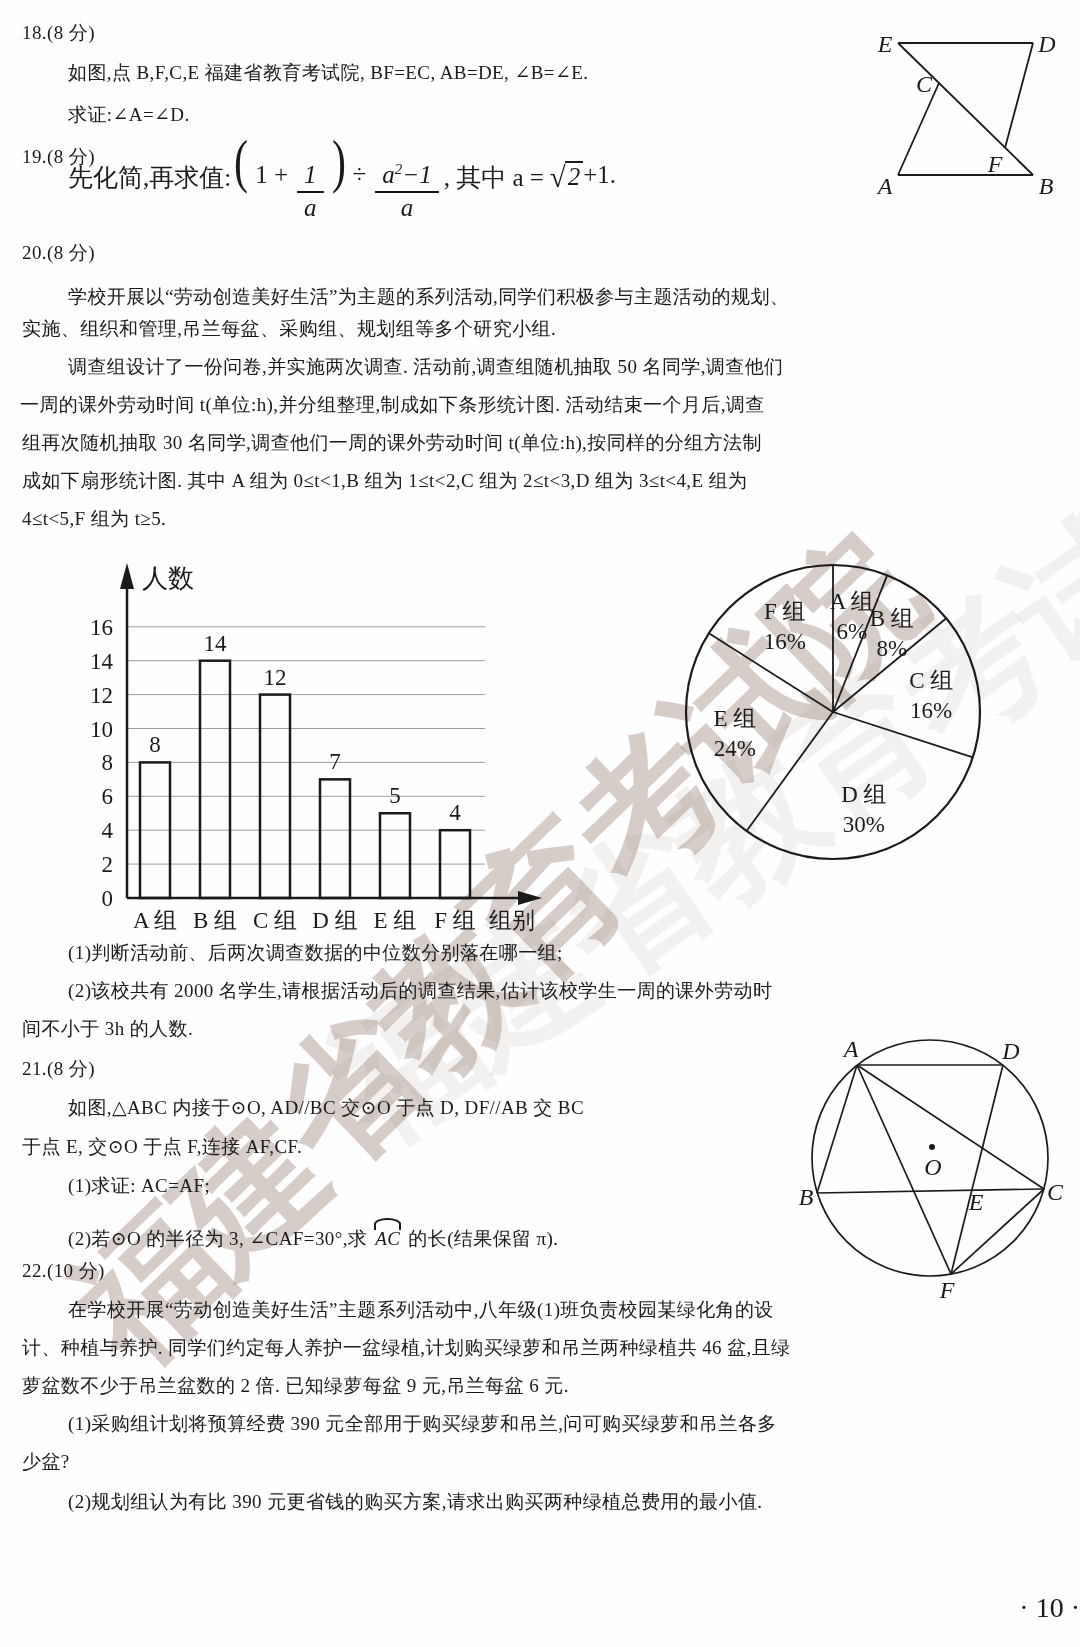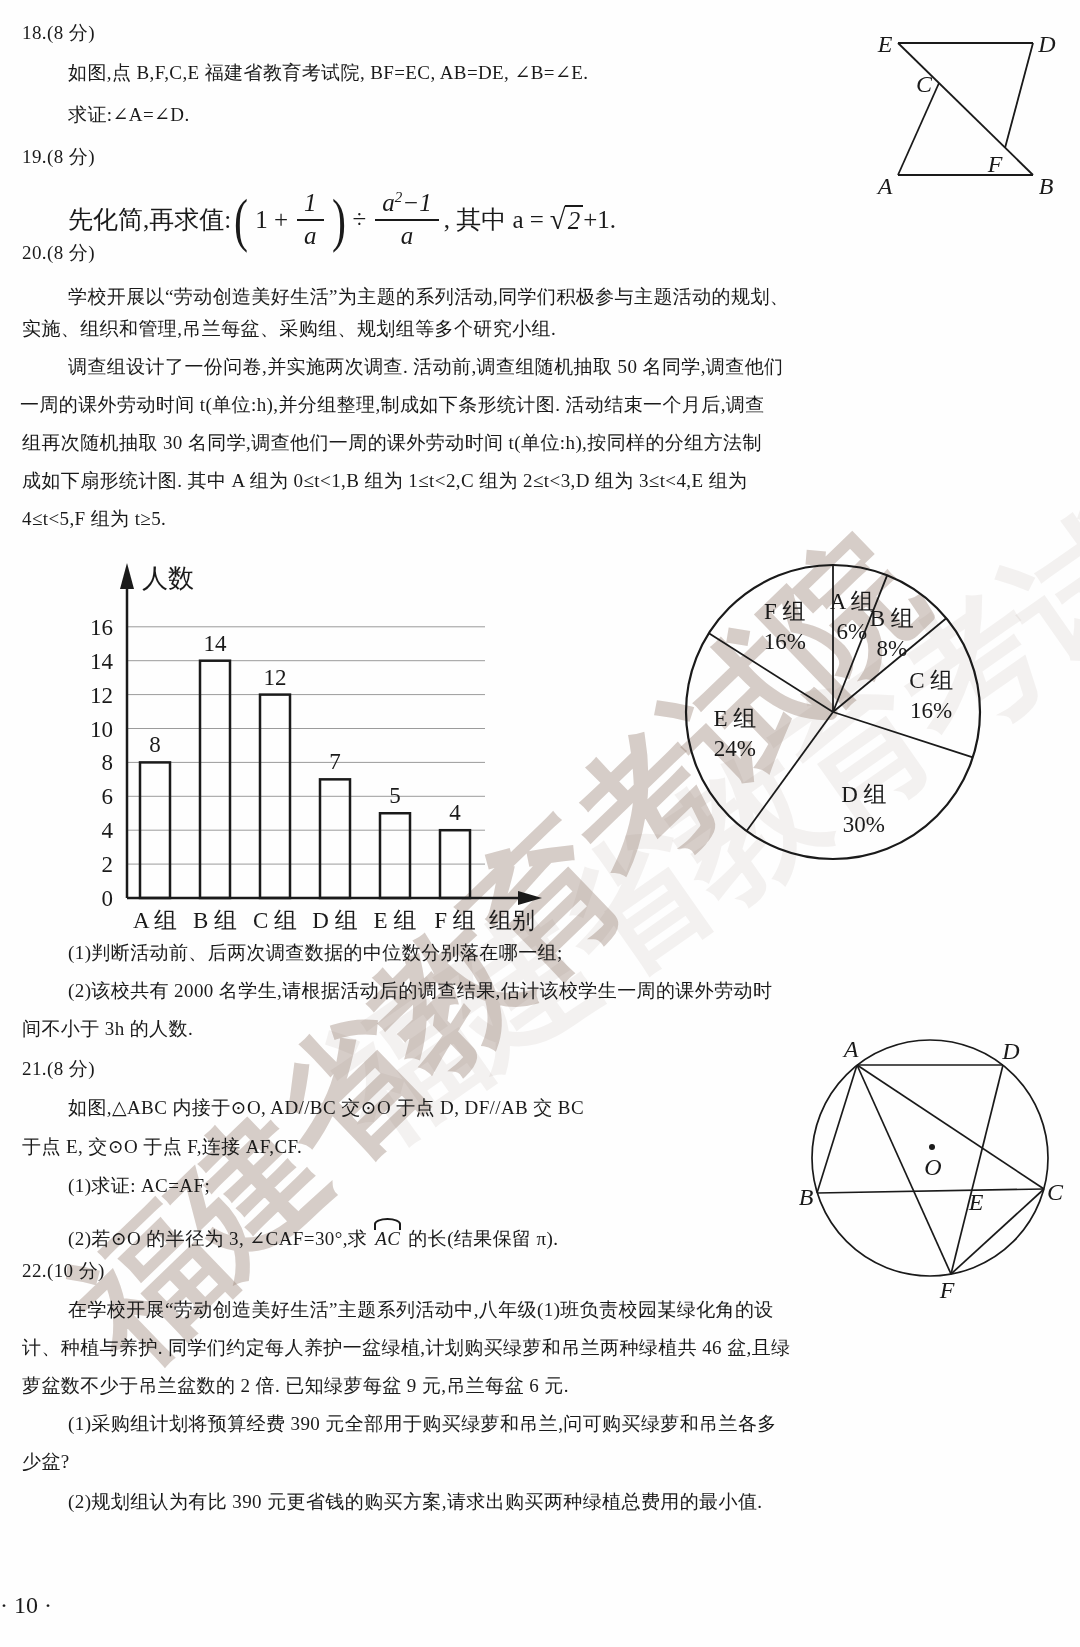--- a/index.html
+++ b/index.html
@@ -2,31 +2,31 @@
 <html><head>
 <meta charset="utf-8">
 <style>
   html,body{margin:0;padding:0;}
   body{background:#ffffff;}
   .page{
     position:relative;width:1080px;height:1647px;background:#fefefe;overflow:hidden;
     font-family:"Liberation Serif","DejaVu Serif",serif;color:#1a1a1a;
   }
   .line{position:absolute;font-size:19px;white-space:nowrap;letter-spacing:0.4px;}
-  .footer{position:absolute;left:0;width:100%;text-align:left;font-size:24px;}
+  .footer{position:absolute;left:0;width:100%;text-align:right;font-size:28px;}
   .watermark{
     position:absolute;font-size:142px;font-weight:bold;white-space:nowrap;
     transform:rotate(-44deg);transform-origin:0 50%;letter-spacing:-4px;
     pointer-events:none;z-index:0;
   }
   .wm-main{color:rgba(150,126,114,0.38);}
   .wm-faint{color:rgba(150,126,114,0.10);transform:rotate(-35deg);}
   .content{position:relative;z-index:1;}
   
-  .formula{position:absolute;display:flex;align-items:center;font-size:25px;white-space:nowrap;margin-top:28px;}
+  .formula{position:absolute;display:flex;font-size:25px;white-space:nowrap;}
   .frac{display:inline-flex;flex-direction:column;align-items:center;margin:0 5px;font-style:italic;line-height:1.15;}
   .frac .num{border-bottom:2px solid #1a1a1a;padding:0 7px 1px;}
   .frac .den{padding-top:1px;}
   .bigp{font-size:60px;font-weight:200;line-height:0;transform:scaleX(0.7);}
   .op{margin:0 4px;}
   .rad{font-size:29px;margin:0 -1px 0 6px;}
   .radicand{border-top:2.5px solid #1a1a1a;padding:0 3px;font-style:italic;}
   sup{font-size:15px;}
   
   .arc{position:relative;font-style:italic;margin:4px 8px;display:inline-block;}

